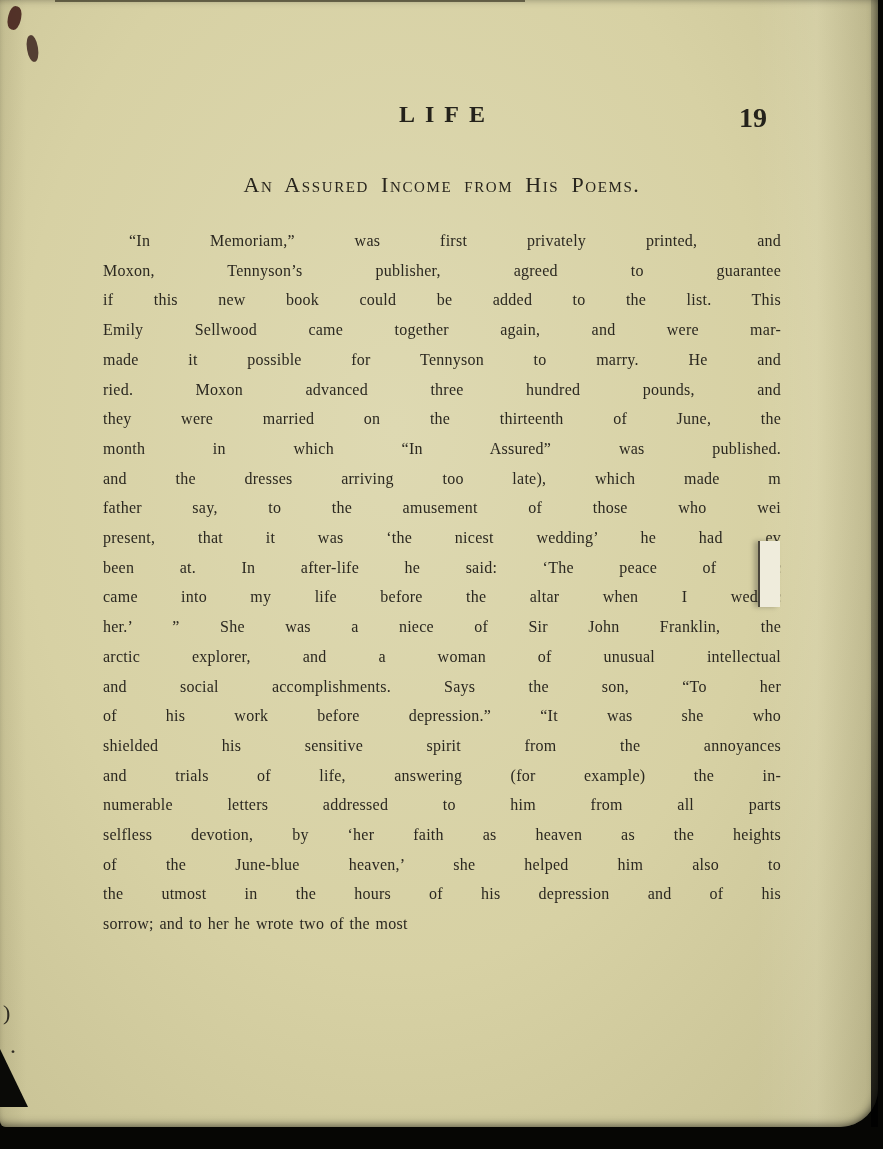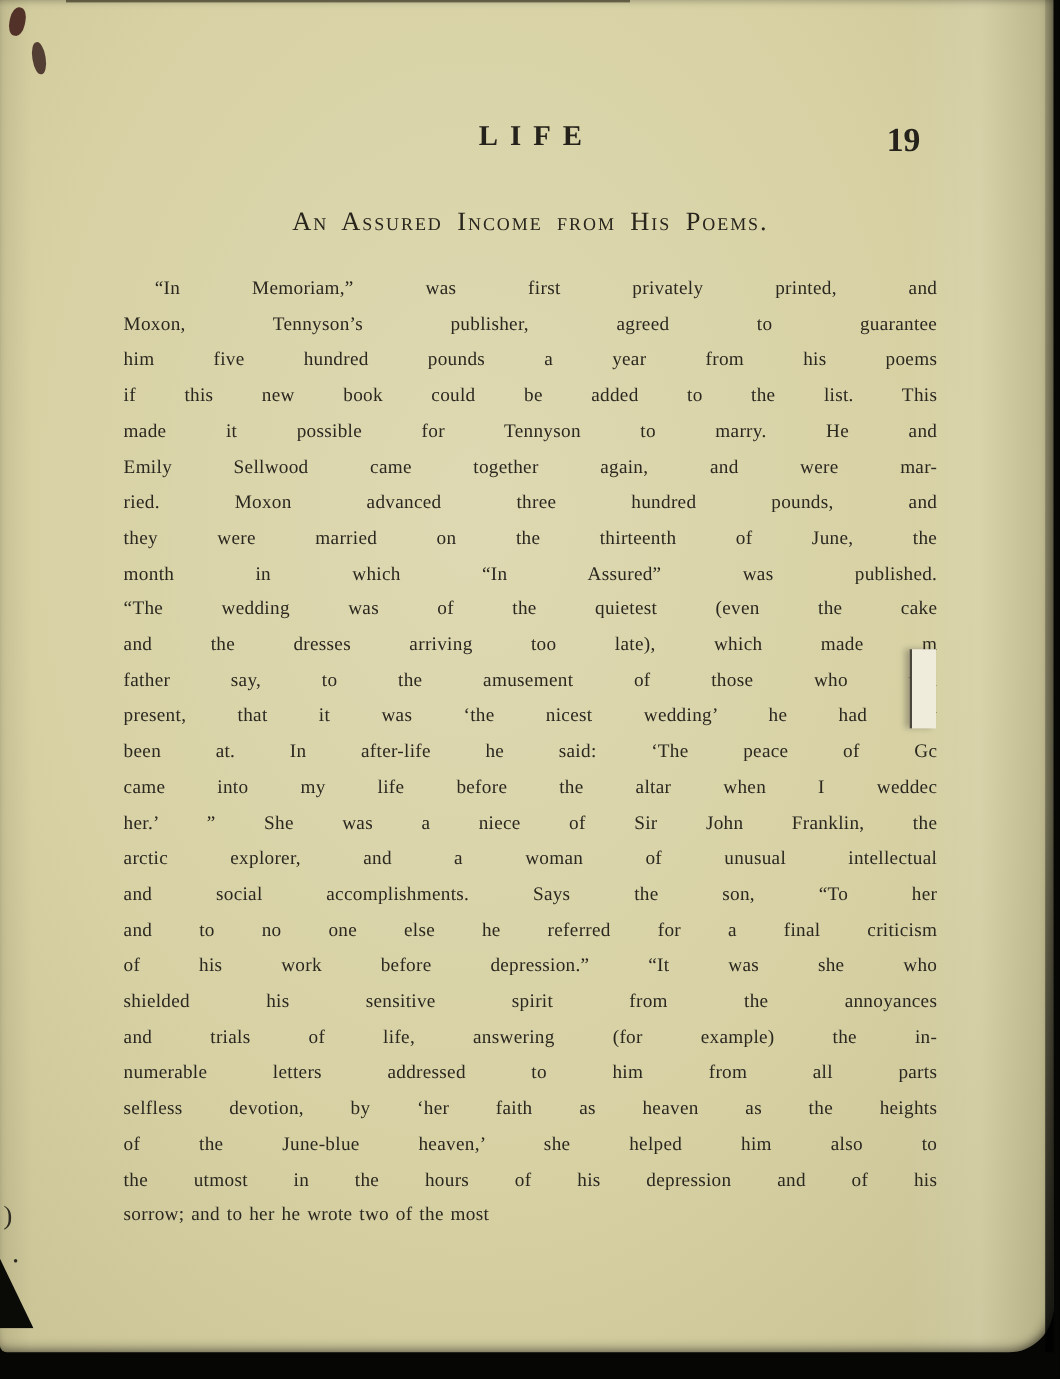--- a/index.html
+++ b/index.html
@@ -127,37 +127,34 @@
   <div class="running-header">
     <div class="running-title">LIFE</div>
     <div class="page-number">19</div>
   </div>
 
   <h2 class="section-heading">An Assured Income from His Poems.</h2>
 
   <div class="body-text">
       <div class="body-line">“In Memoriam,” was first privately printed, and</div>
       <div class="body-line">Moxon, Tennyson’s publisher, agreed to guarantee</div>
-      <div class="body-line">him five hundred pounds a year from his poems</div>
       <div class="body-line">if this new book could be added to the list. This</div>
+      <div class="body-line">Emily Sellwood came together again, and were mar-</div>
       <div class="body-line">made it possible for Tennyson to marry. He and</div>
-      <div class="body-line">Emily Sellwood came together again, and were mar-</div>
       <div class="body-line">ried. Moxon advanced three hundred pounds, and</div>
       <div class="body-line">they were married on the thirteenth of June, the</div>
       <div class="body-line">month in which “In Assured” was published.</div>
-      <div class="body-line">“The wedding was of the quietest (even the cake</div>
       <div class="body-line">and the dresses arriving too late), which made m</div>
       <div class="body-line">father say, to the amusement of those who wei</div>
       <div class="body-line">present, that it was ‘the nicest wedding’ he had ev</div>
       <div class="body-line">been at. In after-life he said: ‘The peace of Gc</div>
       <div class="body-line">came into my life before the altar when I weddec</div>
       <div class="body-line">her.’ ” She was a niece of Sir John Franklin, the</div>
       <div class="body-line">arctic explorer, and a woman of unusual intellectual</div>
       <div class="body-line">and social accomplishments. Says the son, “To her</div>
-      <div class="body-line">and to no one else he referred for a final criticism</div>
       <div class="body-line">of his work before depression.” “It was she who</div>
       <div class="body-line">shielded his sensitive spirit from the annoyances</div>
       <div class="body-line">and trials of life, answering (for example) the in-</div>
       <div class="body-line">numerable letters addressed to him from all parts</div>
       <div class="body-line">selfless devotion, by ‘her faith as heaven as the heights</div>
       <div class="body-line">of the June-blue heaven,’ she helped him also to</div>
       <div class="body-line">the utmost in the hours of his depression and of his</div>
       <div class="body-line">sorrow; and to her he wrote two of the most</div>
     </div>
 

